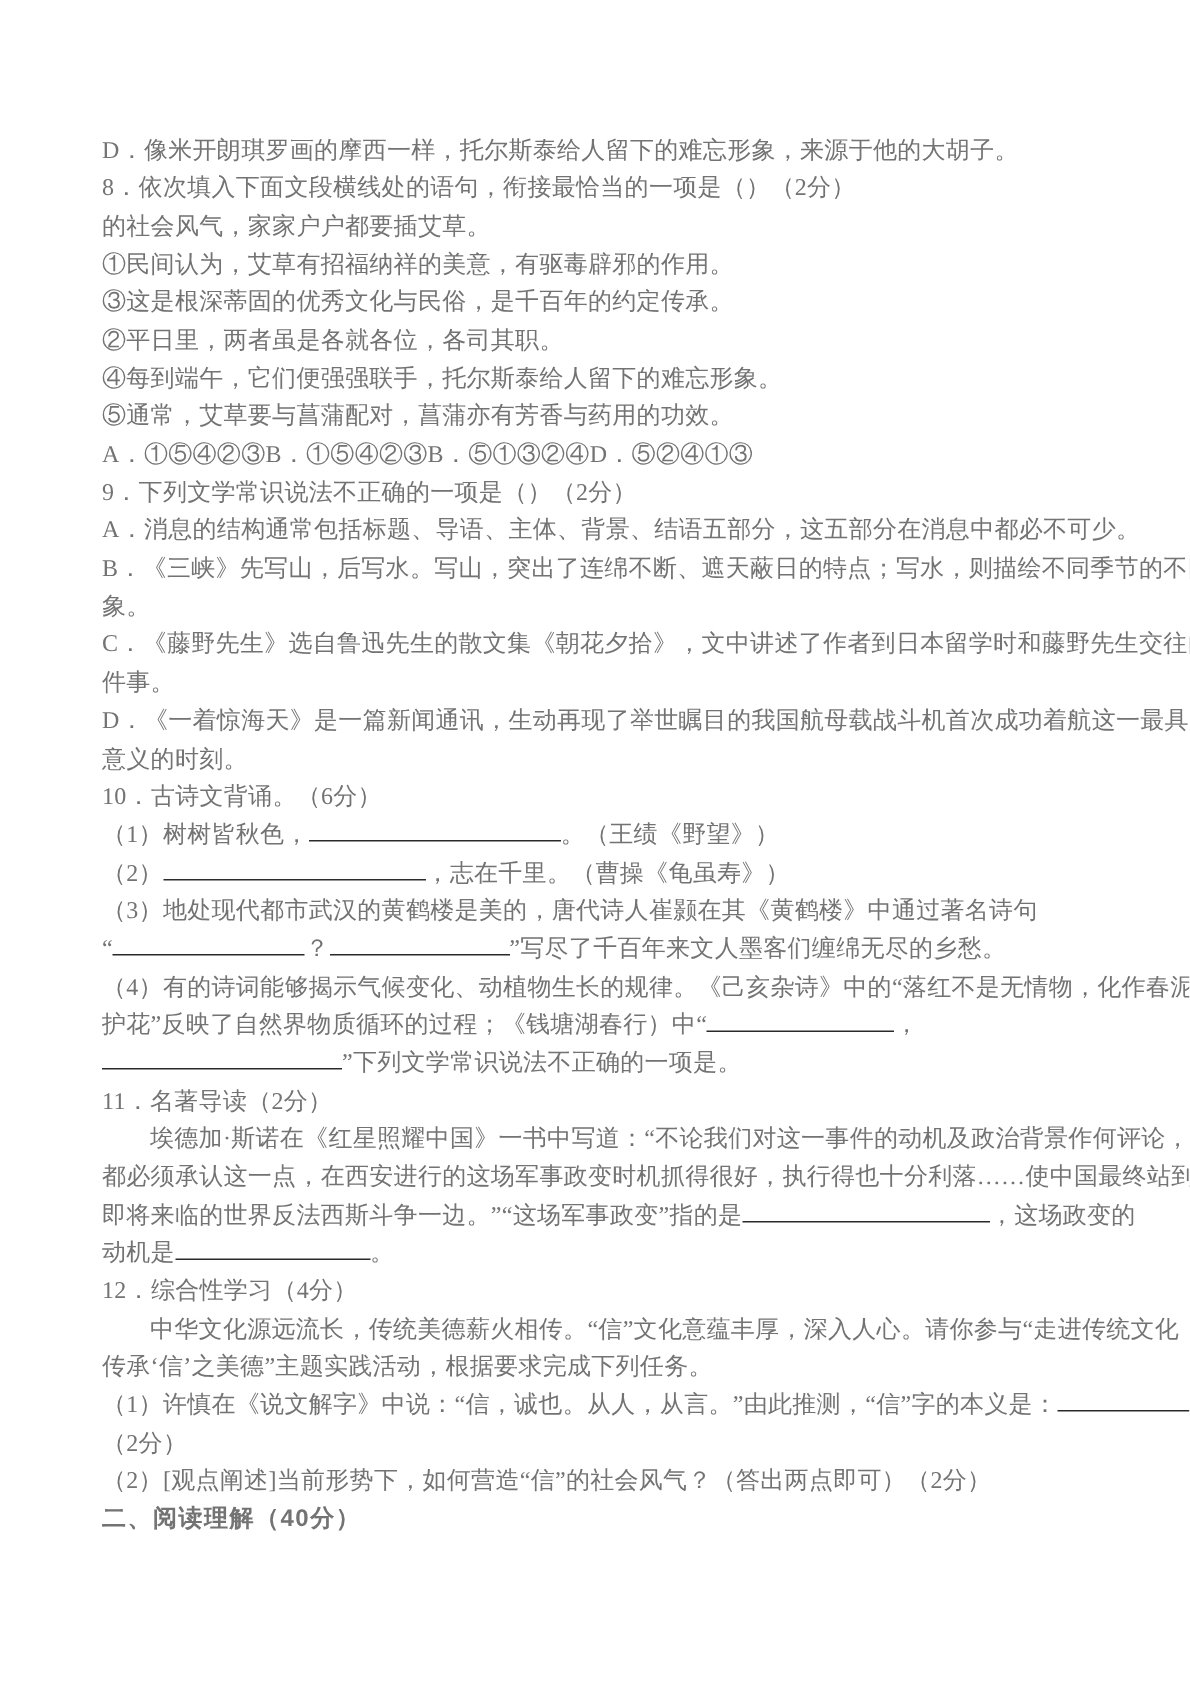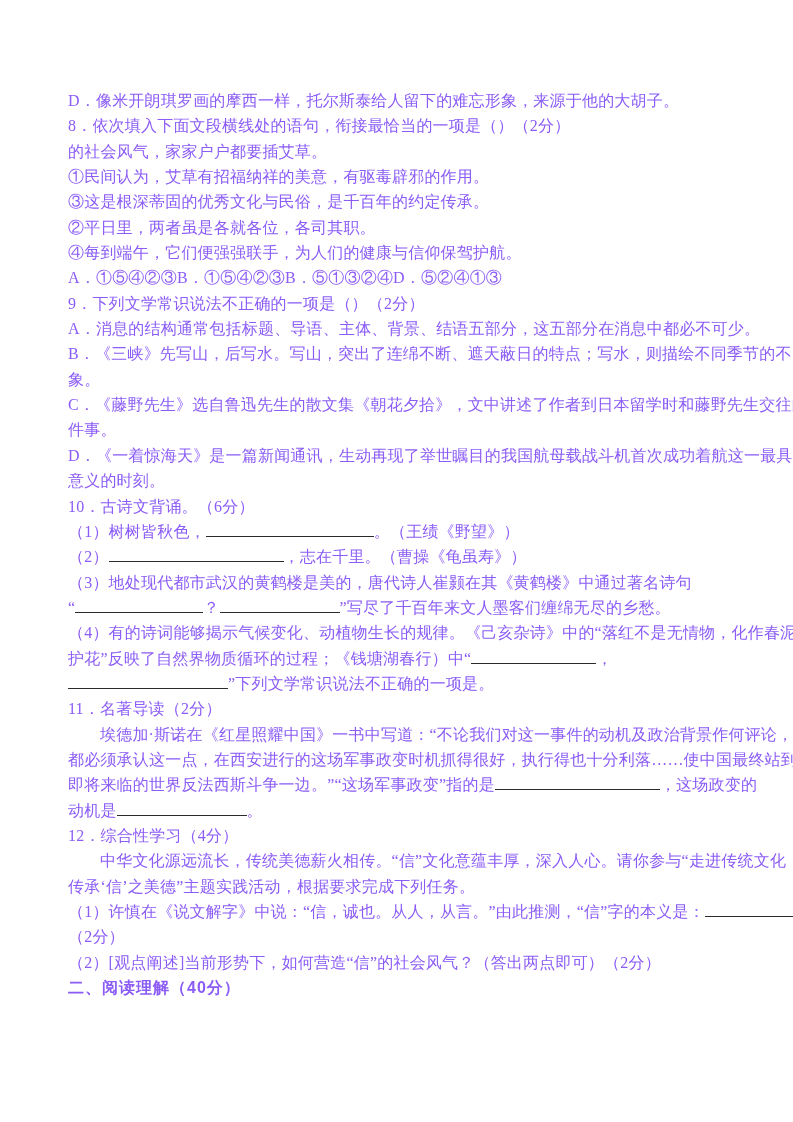--- a/index.html
+++ b/index.html
@@ -4,21 +4,21 @@
 <title>Exam Paper</title>
 <style>
   html, body { margin: 0; padding: 0; background: #ffffff; }
   .page {
     position: relative;
     width: 793px;
     height: 1122px;
     background: #ffffff;
     overflow: hidden;
     font-family: "Liberation Serif", "DejaVu Serif", serif;
-    color: #8b5cf6;
+    color: #737373;
   }
   .content {
     position: absolute;
     left: 68px;
     top: 88px;
     width: 664px;
   }
   .line {
     font-size: 16px;
     line-height: 25.35px;
@@ -42,21 +42,22 @@
 <body>
 
 <div class="page">
   <div class="content" id="doc-content">
       <div class="line"><span>D．像米开朗琪罗画的摩西一样，托尔斯泰给人留下的难忘形象，来源于他的大胡子。</span></div>
       <div class="line"><span>8．依次填入下面文段横线处的语句，衔接最恰当的一项是（）（2分）</span></div>
       <div class="line"><span>的社会风气，家家户户都要插艾草。</span></div>
       <div class="line"><span>①民间认为，艾草有招福纳祥的美意，有驱毒辟邪的作用。</span></div>
       <div class="line"><span>③这是根深蒂固的优秀文化与民俗，是千百年的约定传承。</span></div>
       <div class="line"><span>②平日里，两者虽是各就各位，各司其职。</span></div>
-      <div class="line"><span>④每到端午，它们便强强联手，为人们的健康与信仰保驾护航。</span></div>
+      <div class="line"><span>④每到端午，它们便强强联手，托尔斯泰给人留下的难忘形象。</span></div>
+      <div class="line"><span>⑤通常，艾草要与菖蒲配对，菖蒲亦有芳香与药用的功效。</span></div>
       <div class="line"><span>A．①⑤④②③B．①⑤④②③B．⑤①③②④D．⑤②④①③</span></div>
       <div class="line"><span>9．下列文学常识说法不正确的一项是（）（2分）</span></div>
       <div class="line"><span>A．消息的结构通常包括标题、导语、主体、背景、结语五部分，这五部分在消息中都必不可少。</span></div>
       <div class="line"><span>B．《三峡》先写山，后写水。写山，突出了连绵不断、遮天蔽日的特点；写水，则描绘不同季节的不同景</span></div>
       <div class="line"><span>象。</span></div>
       <div class="line"><span>C．《藤野先生》选自鲁迅先生的散文集《朝花夕拾》，文中讲述了作者到日本留学时和藤野先生交往的几</span></div>
       <div class="line"><span>件事。</span></div>
       <div class="line"><span>D．《一着惊海天》是一篇新闻通讯，生动再现了举世瞩目的我国航母载战斗机首次成功着航这一最具历史</span></div>
       <div class="line"><span>意义的时刻。</span></div>
       <div class="line"><span>10．古诗文背诵。（6分）</span></div>

